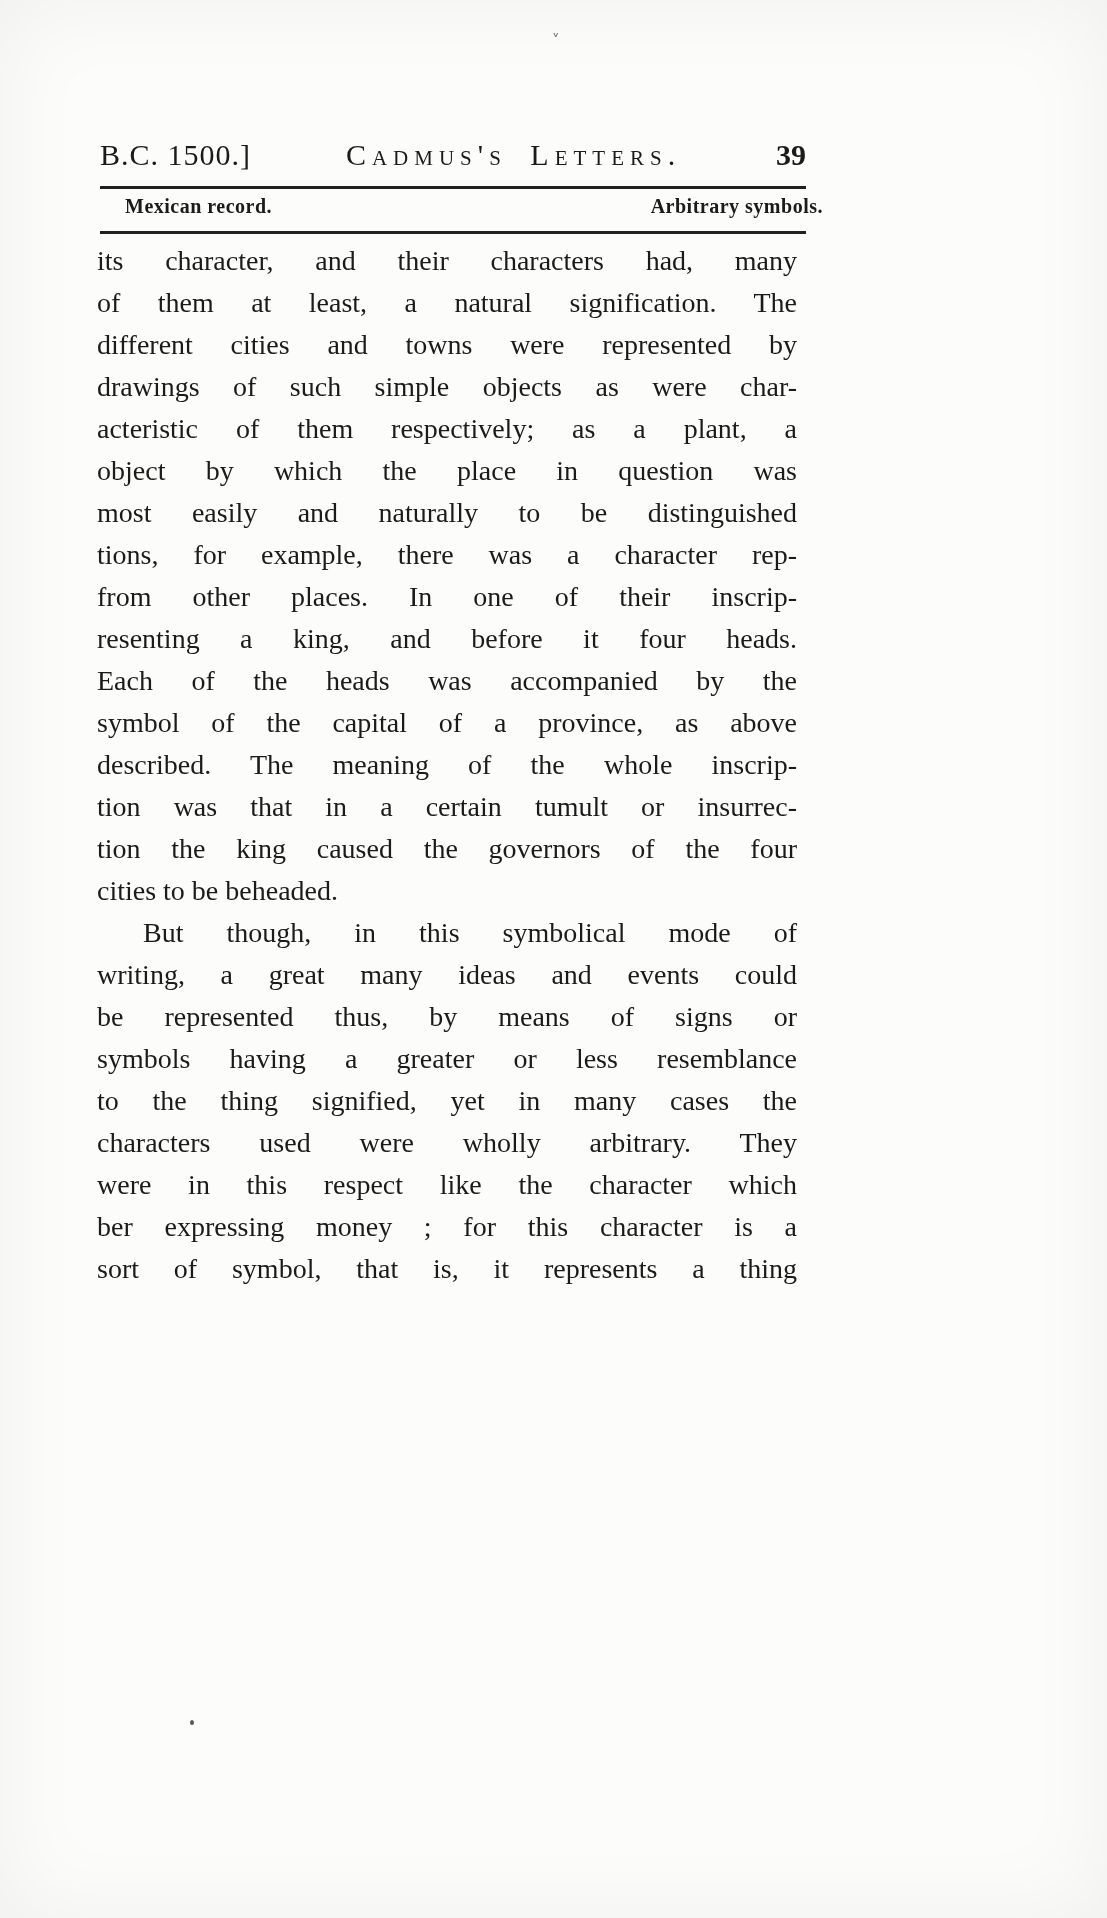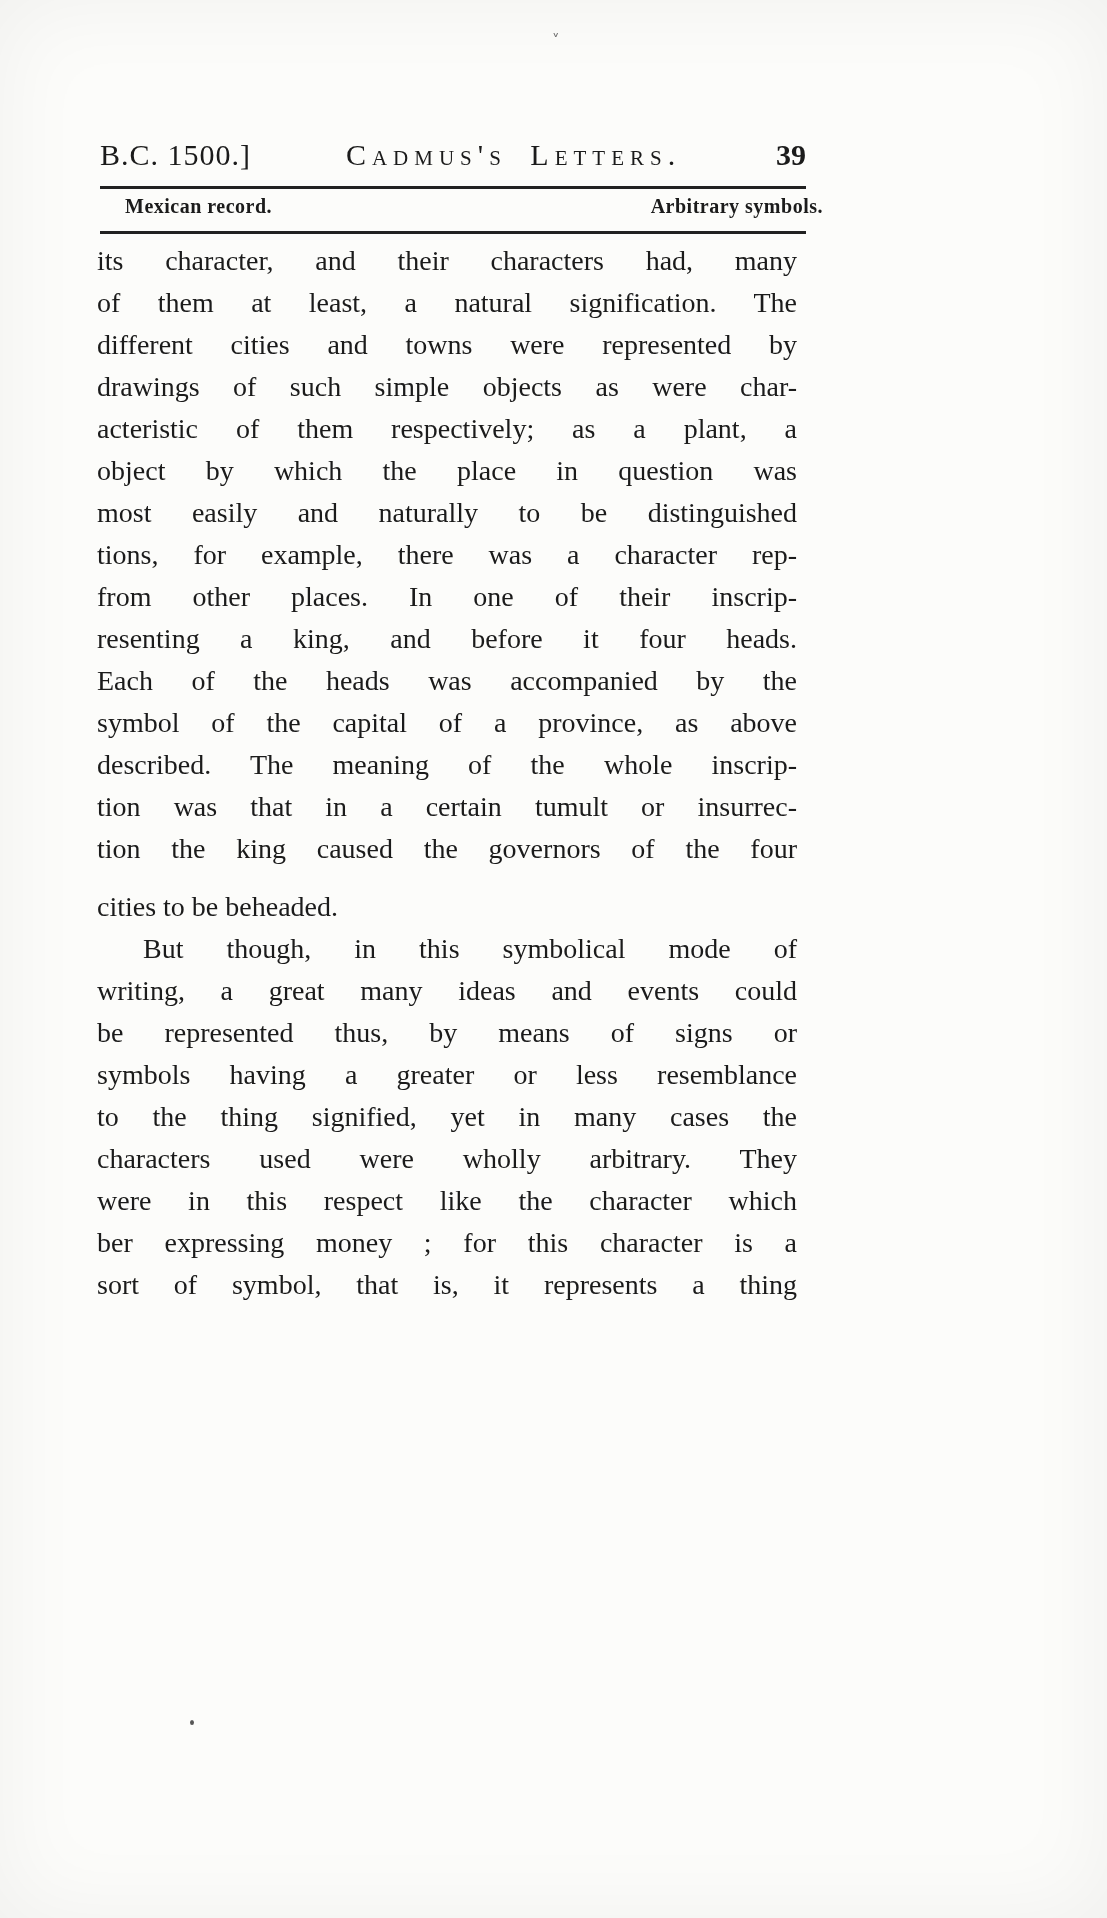--- a/index.html
+++ b/index.html
@@ -69,21 +69,21 @@
     left: 97px;
     width: 700px;
     font-size: 28px;
     line-height: 42px;
   }
   .line {
     text-align: justify;
     text-align-last: justify;
     white-space: normal;
   }
-  .line.flush { text-align-last: left; margin-top: 16px; }
+  .line.flush { text-align-last: left; }
   .line.indent { text-indent: 46px; }
   .italic { font-style: italic; }
 
   
   .speck-top {
     position: absolute;
     top: 32px;
     left: 552px;
     font-size: 15px;
     color: #6f6f6f;

